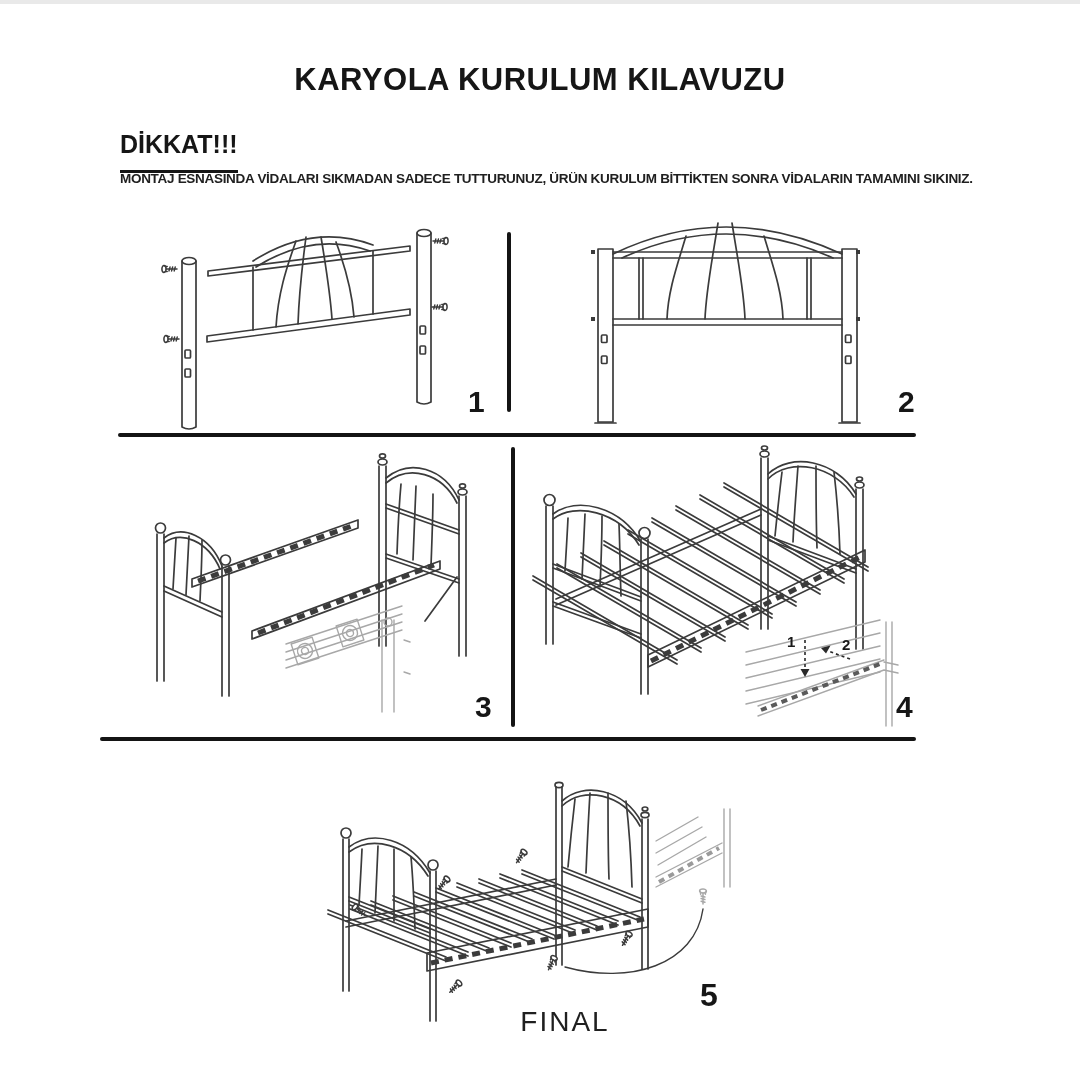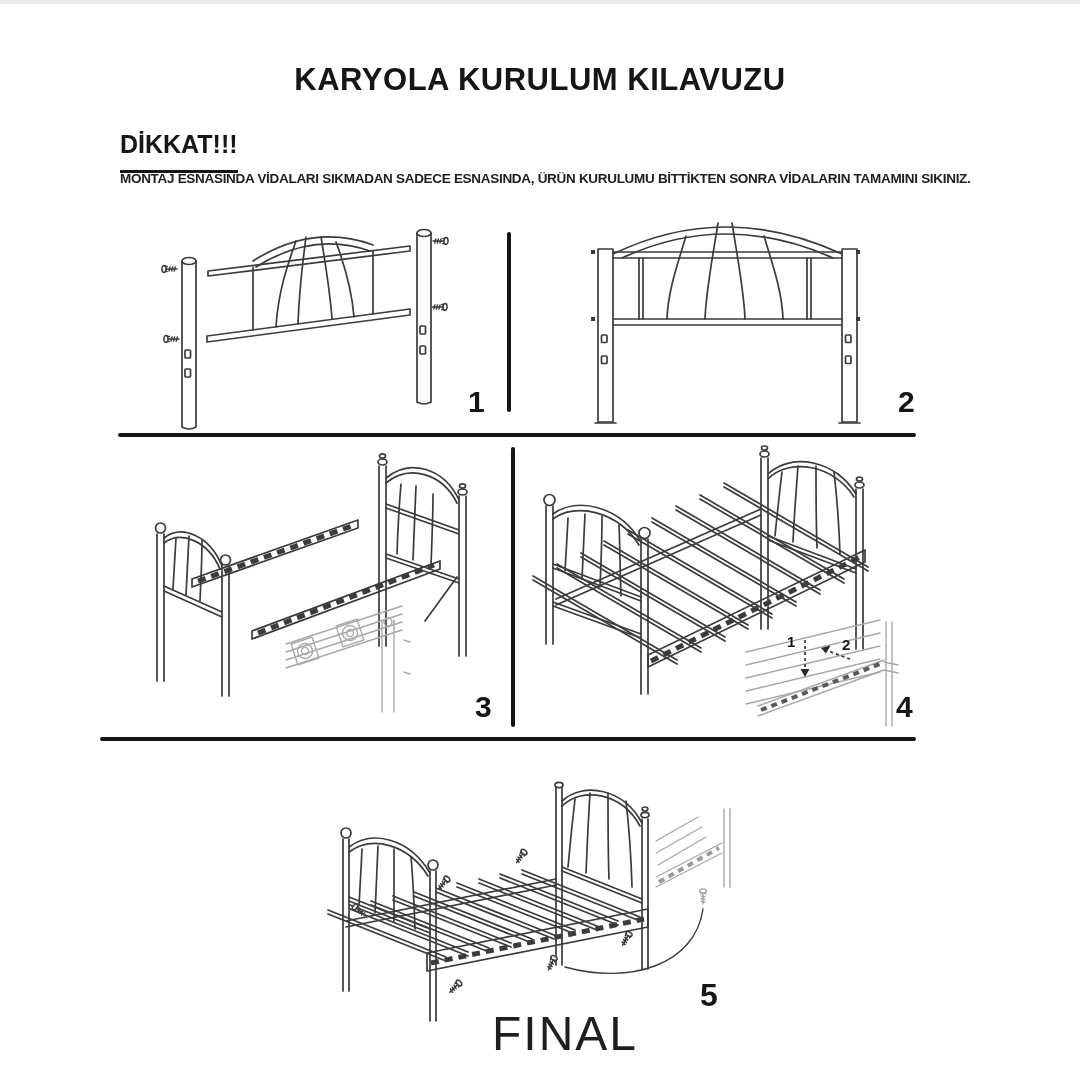--- a/index.html
+++ b/index.html
@@ -25,21 +25,21 @@
   .d-h1{left:118px;top:429px;width:798px;height:4px;}
   .d-h2{left:100px;top:733px;width:816px;height:4px;}
   .d-v1{left:507px;top:228px;width:4px;height:180px;}
   .d-v2{left:511px;top:443px;width:4px;height:280px;}
   .panel{position:absolute;}
   .stepnum{
     position:absolute;font-size:30px;font-weight:700;color:#161616;line-height:1;
   }
   .final{
     position:absolute;left:480px;top:1002px;width:170px;text-align:center;
-    font-size:48px;font-weight:400;letter-spacing:2px;color:#1f1f1f;
+    font-size:28px;font-weight:400;letter-spacing:2px;color:#1f1f1f;
   }
   
   .s{fill:none;stroke:#3b3b3b;stroke-width:1.7;stroke-linecap:round;stroke-linejoin:round;}
   .sf{fill:none;stroke:#a8a8a8;stroke-width:1.4;stroke-linecap:round;stroke-linejoin:round;}
   .slots{fill:none;stroke:#3b3b3b;stroke-width:5;stroke-dasharray:8 6;}
   .slotsm{fill:none;stroke:#5a5a5a;stroke-width:4;stroke-dasharray:6 5;}
   .slotsf{fill:none;stroke:#9a9a9a;stroke-width:4;stroke-dasharray:6 5;}
   .dash{fill:none;stroke:#2a2a2a;stroke-width:1.6;stroke-dasharray:3 3;}
   .dot{fill:#3b3b3b;stroke:none;}
   .ah{fill:#2a2a2a;stroke:none;}
@@ -56,21 +56,21 @@
         <ellipse cx="0" cy="0" rx="3.4" ry="2.1" fill="#ffffff"></ellipse>
         <path d="M-2.4,1.1 L-2.4,3.2 M2.4,1.1 L2.4,3.2"></path>
         <path d="M0,2 L0,13"></path>
         <path d="M-1.9,5 L1.9,6 M-1.9,7.6 L1.9,8.6 M-1.9,10.2 L1.9,11.2"></path>
       </g>
     </defs>
   </svg>
 
   <div class="title">KARYOLA KURULUM KILAVUZU</div>
   <div class="warn-head">DİKKAT!!!</div>
-  <div class="warn-text">MONTAJ ESNASINDA VİDALARI SIKMADAN SADECE ESNASINDA, ÜRÜN KURULUMU BİTTİKTEN SONRA VİDALARIN TAMAMINI SIKINIZ.</div>
+  <div class="warn-text">MONTAJ ESNASINDA VİDALARI SIKMADAN SADECE TUTTURUNUZ, ÜRÜN KURULUM BİTTİKTEN SONRA VİDALARIN TAMAMINI SIKINIZ.</div>
 
   <div class="divider d-h1"></div>
   <div class="divider d-h2"></div>
   <div class="divider d-v1"></div>
   <div class="divider d-v2"></div>
 
   <div class="panel" style="left:100px;top:205px">
     <svg width="400" height="230" viewBox="0 0 400 230">
 
       <ellipse class="s" cx="89" cy="52" rx="7" ry="3.5"></ellipse>

